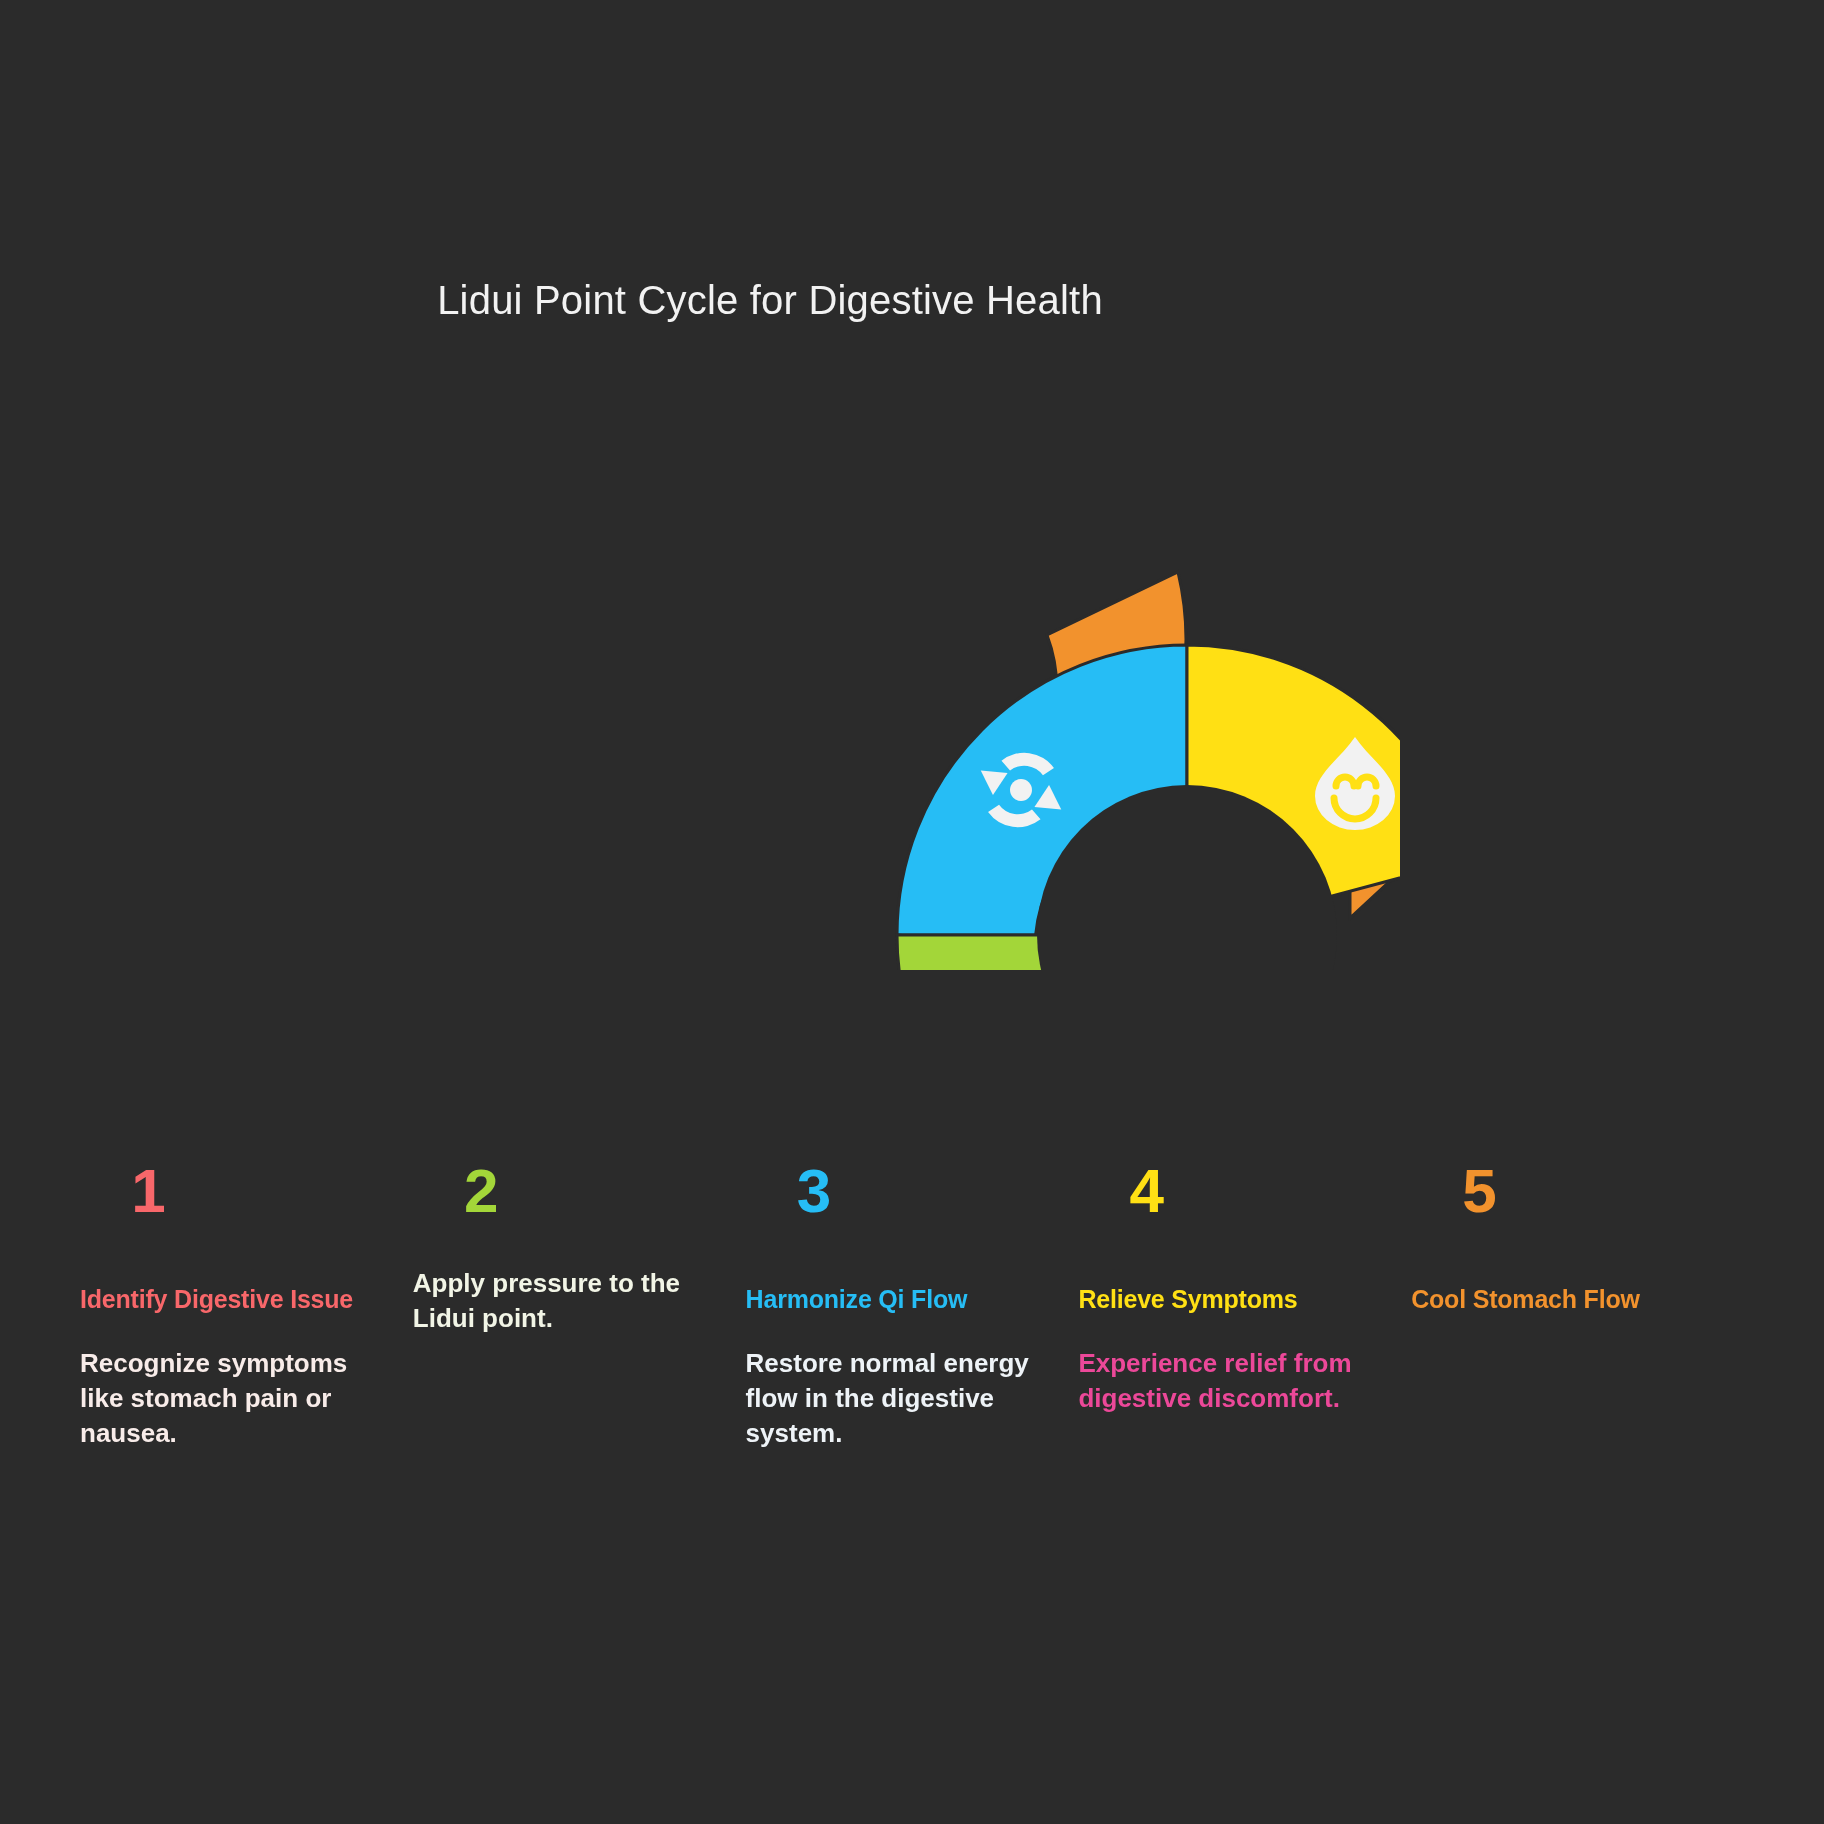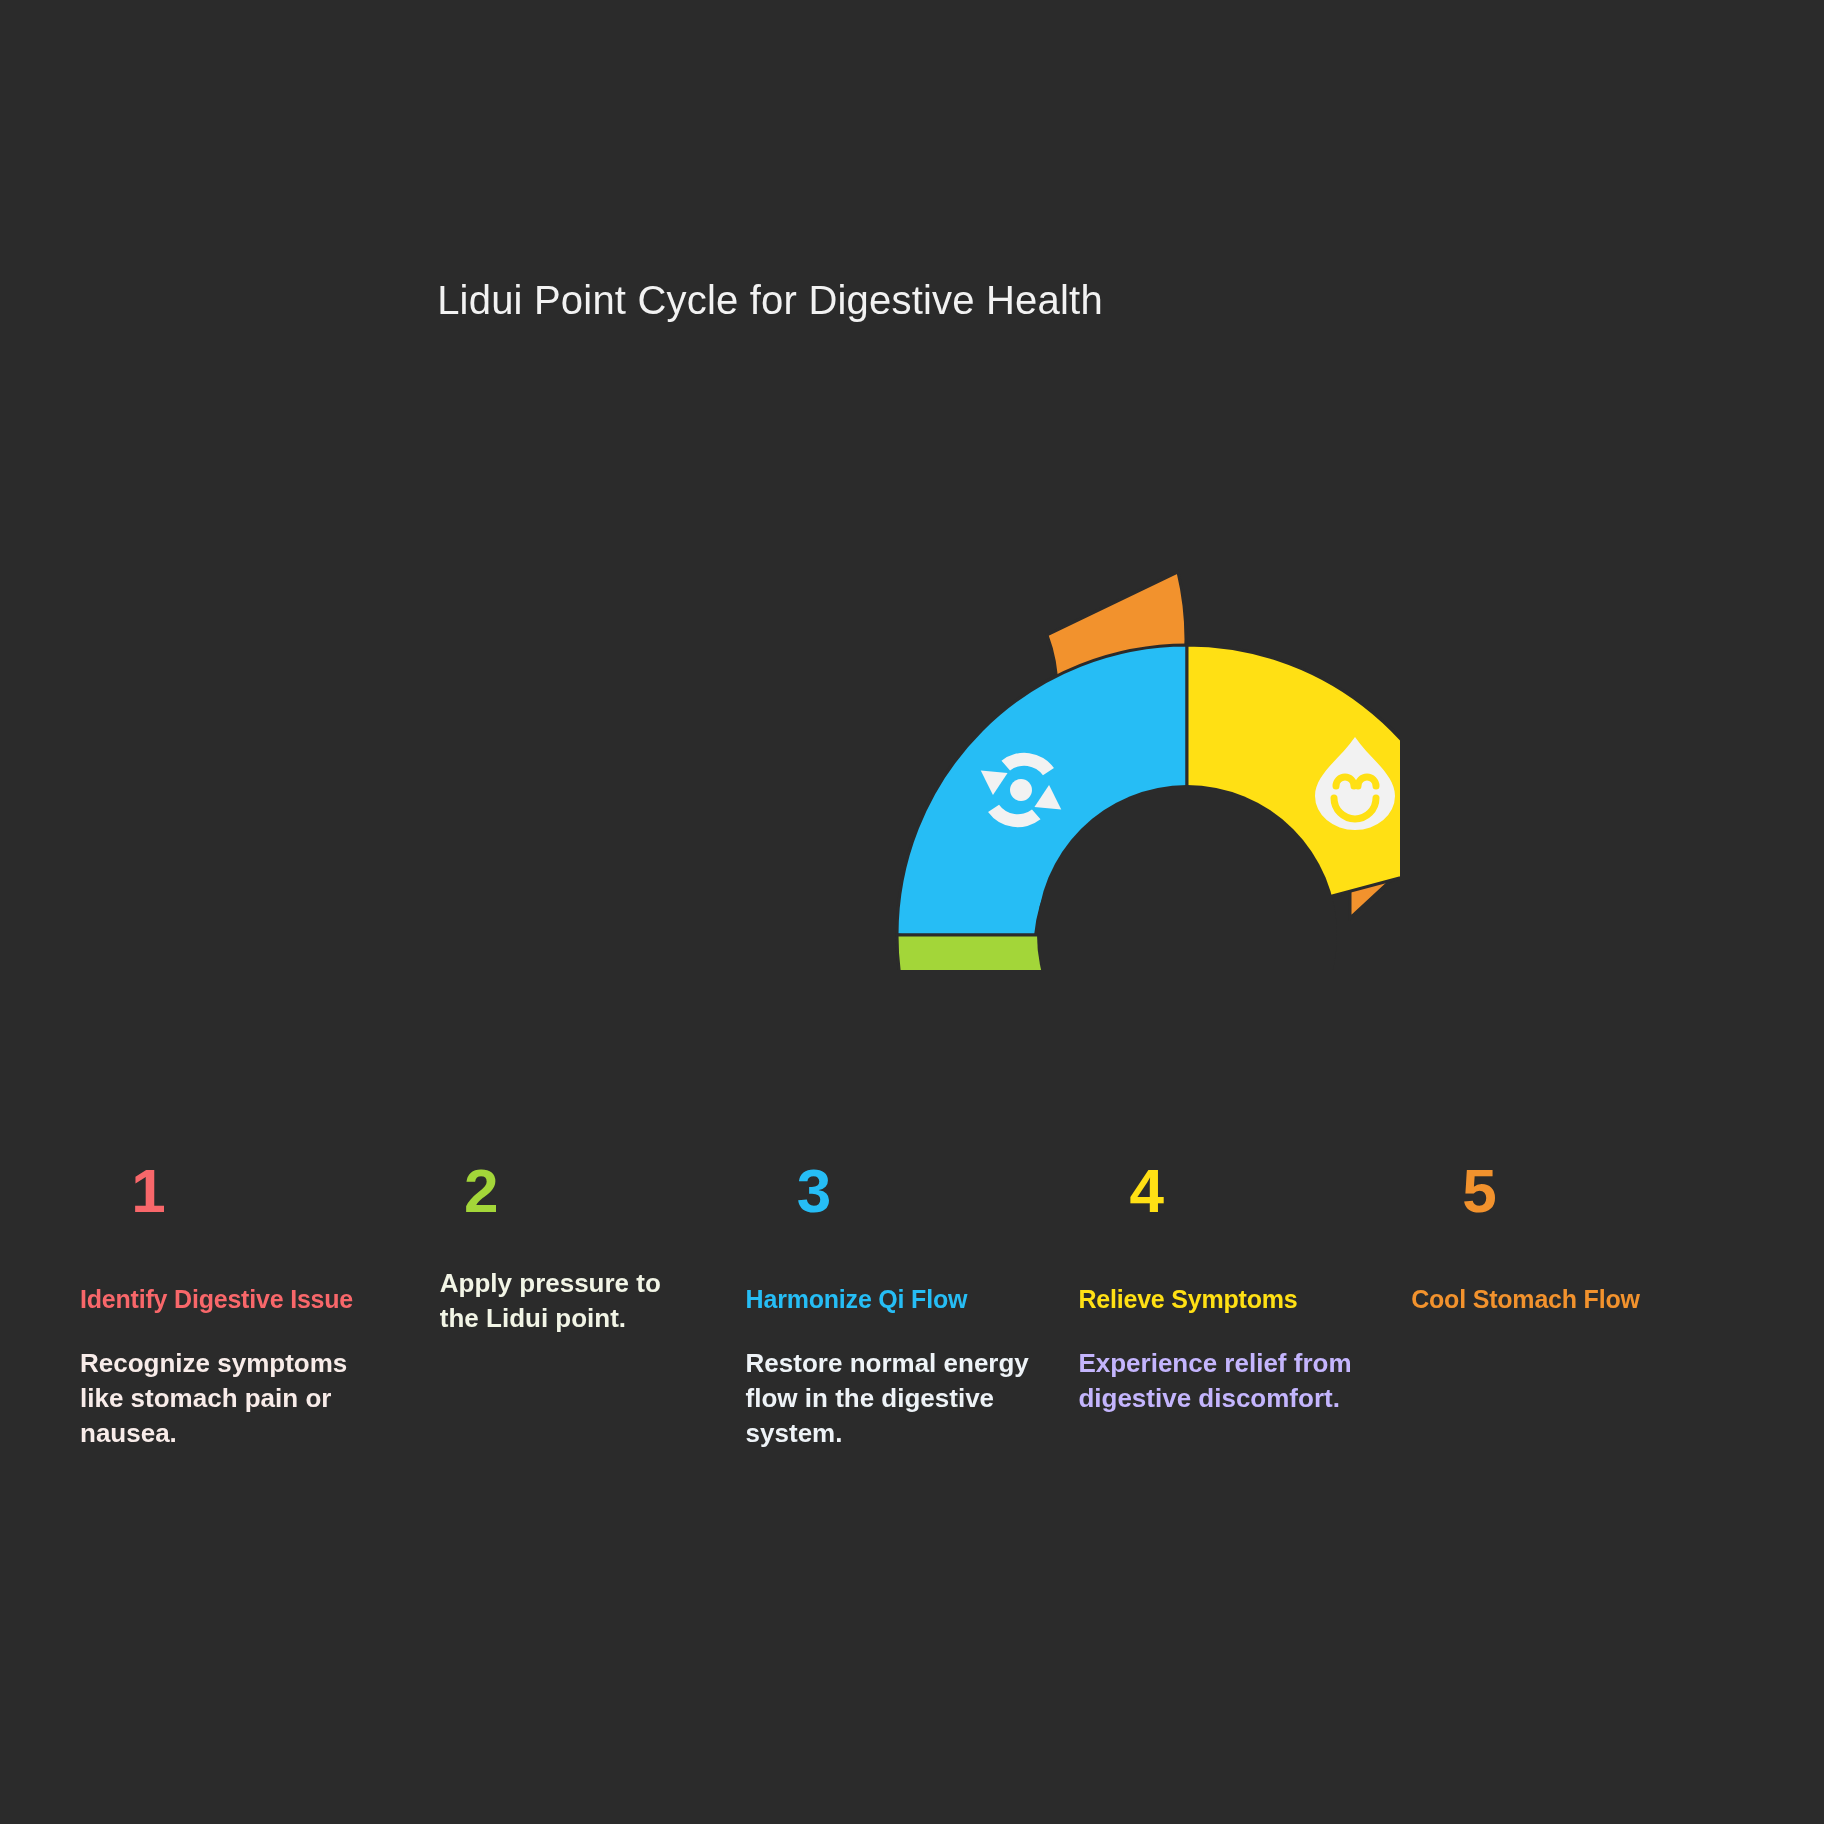--- a/index.html
+++ b/index.html
@@ -51,23 +51,23 @@
     letter-spacing:-.2px;
   }
   .body{
     font-size:26px;
     color:#f6e9e4;
     line-height:1.35;
     margin-top:30px;
     font-weight:700;
   }
   .c1 .body{color:#f8ece9;}
-  .c2 .body{color:#f2f5e6;margin-left:27px;}
+  .c2 .body{color:#f2f5e6;}
   .c3 .body{color:#eef3f7;}
-  .c4 .body{color:#c4b5fd;}
+  .c4 .body{color:#ec4899;}
   .c5 .body{color:#f7f0e8;}
 </style>
 </head>
 <body>
 
 <div id="title">Lidui Point Cycle for Digestive Health</div>
 
 <div id="wheel">
 <svg width="980" height="600" viewBox="0 0 980 600" xmlns="http://www.w3.org/2000/svg">
 

